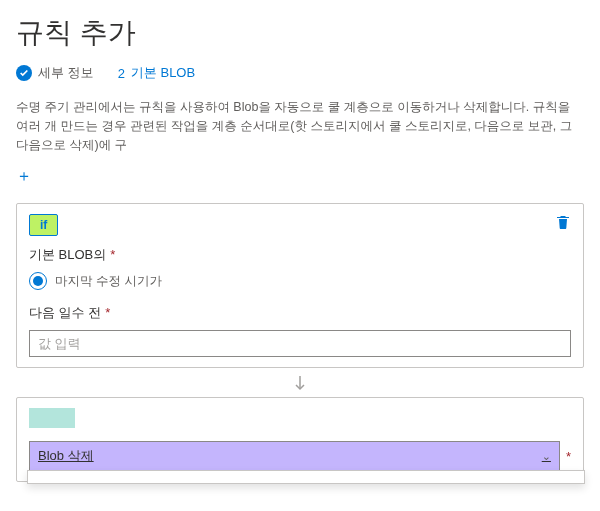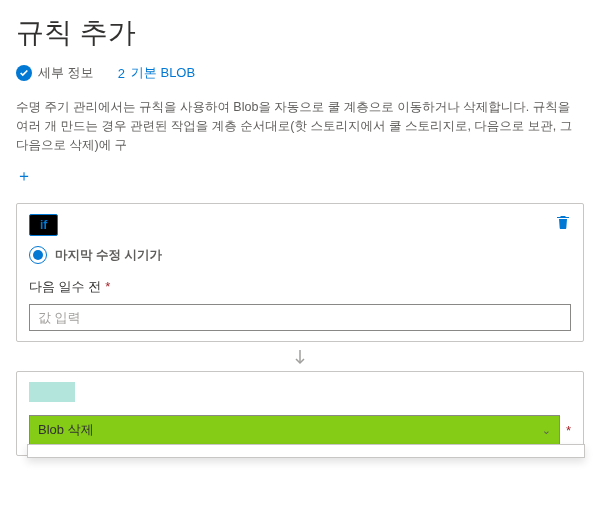--- a/index.html
+++ b/index.html
@@ -28,54 +28,54 @@
       display: flex; align-items: center; gap: 6px;
       padding: 8px 16px; color: #0078d4; font-size: 12.5px; cursor: pointer;
     }
     .add-block .plus { font-size: 16px; font-weight: 300; color: #0078d4; }
     .card {
       margin: 8px 16px; border: 1px solid #c8c6c4; border-radius: 2px;
       padding: 10px 12px; position: relative;
     }
     .card-actions { display: flex; justify-content: space-between; align-items: flex-start; margin-bottom: 10px; }
     .if-badge {
-      border: 1px solid #0078d4; color: #0078d4; background: #000000;
+      border: 1px solid #0078d4; color: #0078d4; background: #bef264;
       padding: 3px 10px; font-size: 12px; font-weight: 600;
       border-radius: 2px;
     }
     .trash-icon { width: 16px; height: 16px; fill: #0078d4; cursor: pointer; }
     .field-label { font-size: 13px; color: #323130; margin-bottom: 8px; }
     .required { color: #a4262c; margin-left: 4px; }
     .radio-row { display: flex; align-items: center; gap: 8px; margin: 8px 0 14px 0; }
     .radio-outer {
       width: 18px; height: 18px; border: 1px solid #0078d4; border-radius: 50%;
       display: flex; align-items: center; justify-content: center;
     }
     .radio-inner { width: 10px; height: 10px; background: #0078d4; border-radius: 50%; }
-    .radio-label { font-size: 12.5px; color: #605e5c; font-weight: bold; }
+    .radio-label { font-size: 12.5px; color: #605e5c; }
     .text-input {
       width: 100%; border: 1px solid #8a8886; padding: 5px 8px;
       font-size: 13px; color: #323130; outline: none;
     }
     .text-input::placeholder { color: #a19f9d; }
     .connector {
       text-align: center; color: #a19f9d; font-size: 16px;
       margin: 2px 0; line-height: 1;
     }
     .connector svg { width: 10px; height: 16px; fill: none; stroke: #a19f9d; stroke-width: 1.5; }
     .then-block { margin: 0 16px; border: 1px solid #c8c6c4; border-radius: 2px; padding: 10px 12px; position: relative; }
     .then-badge {
       background: #b3e5dc; padding: 3px 14px; font-size: 12px;
       display: inline-block; margin-bottom: 10px; min-height: 20px; min-width: 46px;
     }
     .dropdown-wrap { display: flex; align-items: center; gap: 6px; }
     .dropdown {
       flex: 1; border: 1px solid #8a8886; padding: 5px 8px;
       font-size: 13px; display: flex; justify-content: space-between; align-items: center;
-      cursor: pointer; background: #84cc16;
+      cursor: pointer; background: #c4b5fd; text-decoration: underline;
     }
     .chevron { font-size: 11px; color: #605e5c; }
     .req-after { color: #a4262c; font-size: 13px; }
     .dropdown-menu {
       position: absolute; left: 10px; right: -2px; top: 72px;
       background: #fff; border: 1px solid #c8c6c4;
       box-shadow: 0 4px 8px rgba(0,0,0,0.12); z-index: 10;
     }
     .option { padding: 6px 10px; cursor: pointer; }
     .option-title { font-size: 13px; color: #323130; margin-bottom: 2px; }
@@ -108,20 +108,23 @@
   <span class="plus">＋</span>
 </div>
 
 <div class="card">
   <div class="card-actions">
     <span class="if-badge">if</span>
     <svg class="trash-icon" viewBox="0 0 16 16">
       <path d="M6 2h4l1 1h3v1H2V3h3l1-1zm-2 3h8l-.7 9c0 .5-.4 1-1 1H5.7c-.6 0-1-.5-1-1L4 5z"></path>
     </svg>
   </div>
+  <div class="field-label">
+    <span>기본 BLOB의</span><span class="required">*</span>
+  </div>
   <div class="radio-row">
     <span class="radio-outer">
         <span class="radio-inner"></span>
       </span>
     <span class="radio-label">마지막 수정 시기가</span>
   </div>
   <div class="field-label">
     <span>다음 일수 전</span><span class="required">*</span>
   </div>
   <input type="text" class="text-input" placeholder="값 입력" style="">

